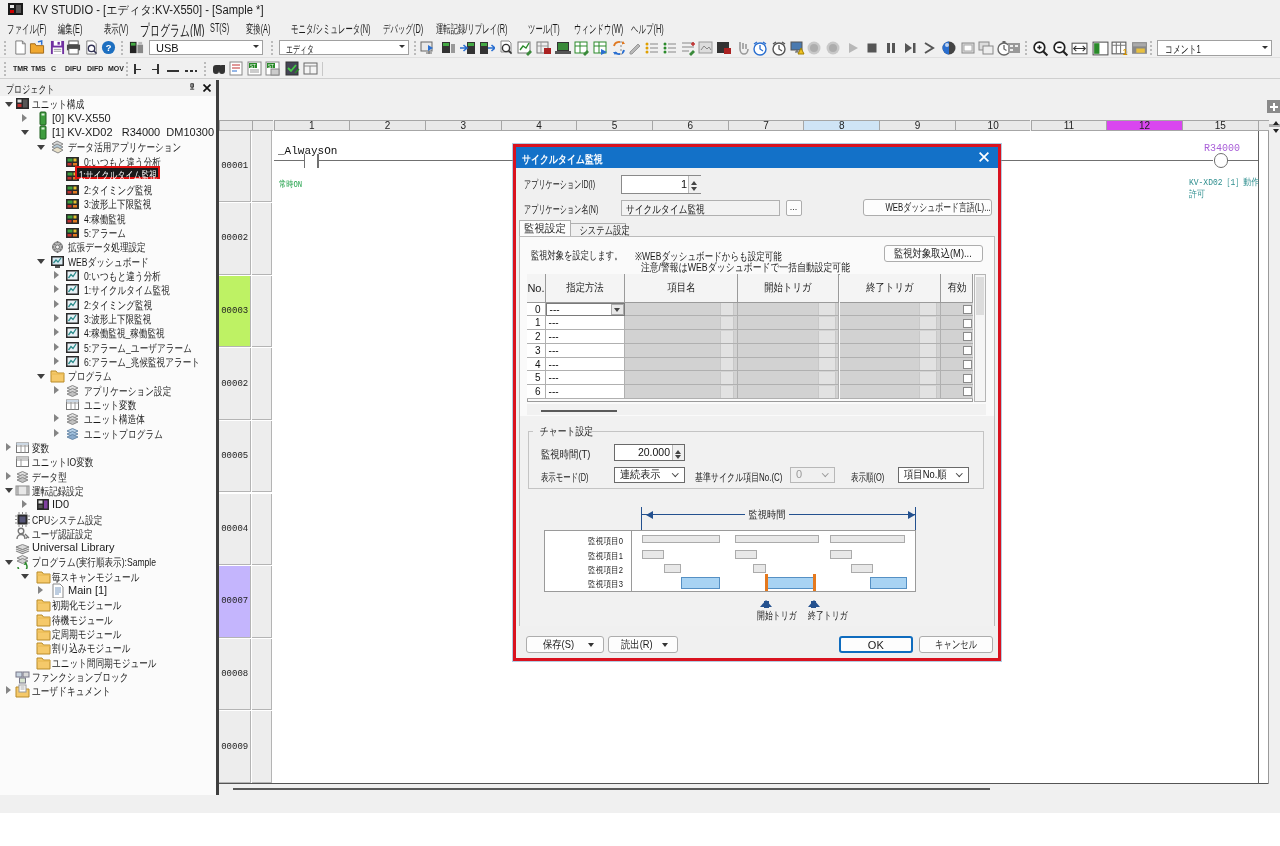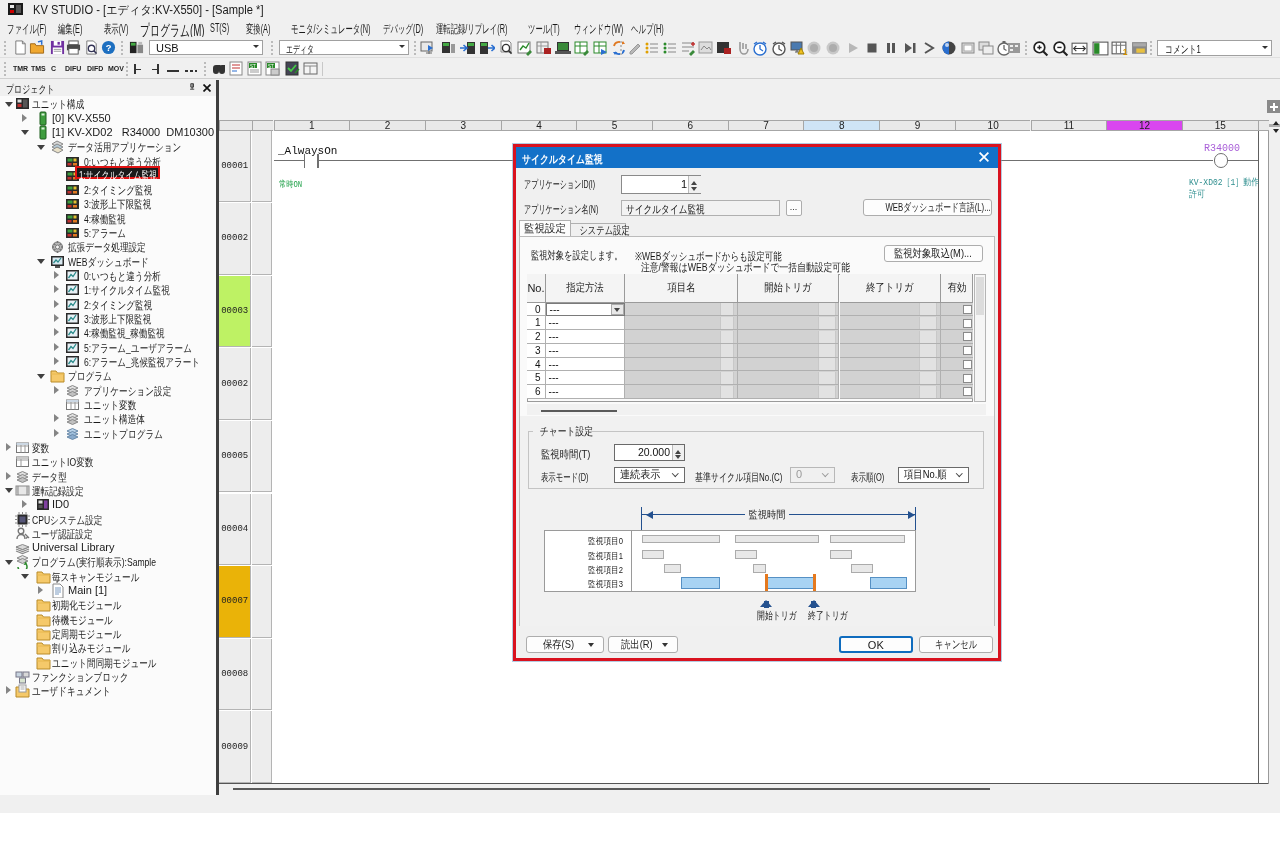--- a/index.html
+++ b/index.html
@@ -634,21 +634,21 @@
 <div class="a" style="left:219.0px;top:203.1px;width:32.4px;height:71.6px;background:#ededed;border-right:1px solid #b4b4b4;border-bottom:1px solid #b4b4b4;font-size:9px;color:#222;display:flex;align-items:center;justify-content:center;font-family:'Liberation Mono',monospace">00002</div>
 <div class="a" style="left:252.4px;top:203.1px;width:20.1px;height:71.6px;background:#ededed;border-right:1px solid #b4b4b4;border-bottom:1px solid #b4b4b4"></div>
 <div class="a" style="left:219.0px;top:275.7px;width:32.4px;height:71.6px;background:#bef264;border-right:1px solid #b4b4b4;border-bottom:1px solid #b4b4b4;font-size:9px;color:#222;display:flex;align-items:center;justify-content:center;font-family:'Liberation Mono',monospace">00003</div>
 <div class="a" style="left:252.4px;top:275.7px;width:20.1px;height:71.6px;background:#ededed;border-right:1px solid #b4b4b4;border-bottom:1px solid #b4b4b4"></div>
 <div class="a" style="left:219.0px;top:348.3px;width:32.4px;height:71.6px;background:#ededed;border-right:1px solid #b4b4b4;border-bottom:1px solid #b4b4b4;font-size:9px;color:#222;display:flex;align-items:center;justify-content:center;font-family:'Liberation Mono',monospace">00002</div>
 <div class="a" style="left:252.4px;top:348.3px;width:20.1px;height:71.6px;background:#ededed;border-right:1px solid #b4b4b4;border-bottom:1px solid #b4b4b4"></div>
 <div class="a" style="left:219.0px;top:420.9px;width:32.4px;height:71.6px;background:#ededed;border-right:1px solid #b4b4b4;border-bottom:1px solid #b4b4b4;font-size:9px;color:#222;display:flex;align-items:center;justify-content:center;font-family:'Liberation Mono',monospace">00005</div>
 <div class="a" style="left:252.4px;top:420.9px;width:20.1px;height:71.6px;background:#ededed;border-right:1px solid #b4b4b4;border-bottom:1px solid #b4b4b4"></div>
 <div class="a" style="left:219.0px;top:493.5px;width:32.4px;height:71.6px;background:#ededed;border-right:1px solid #b4b4b4;border-bottom:1px solid #b4b4b4;font-size:9px;color:#222;display:flex;align-items:center;justify-content:center;font-family:'Liberation Mono',monospace">00004</div>
 <div class="a" style="left:252.4px;top:493.5px;width:20.1px;height:71.6px;background:#ededed;border-right:1px solid #b4b4b4;border-bottom:1px solid #b4b4b4"></div>
-<div class="a" style="left:219.0px;top:566.1px;width:32.4px;height:71.6px;background:#eab308;border-right:1px solid #b4b4b4;border-bottom:1px solid #b4b4b4;font-size:9px;color:#222;display:flex;align-items:center;justify-content:center;font-family:'Liberation Mono',monospace">00007</div>
+<div class="a" style="left:219.0px;top:566.1px;width:32.4px;height:71.6px;background:#c4b5fd;border-right:1px solid #b4b4b4;border-bottom:1px solid #b4b4b4;font-size:9px;color:#222;display:flex;align-items:center;justify-content:center;font-family:'Liberation Mono',monospace">00007</div>
 <div class="a" style="left:252.4px;top:566.1px;width:20.1px;height:71.6px;background:#ededed;border-right:1px solid #b4b4b4;border-bottom:1px solid #b4b4b4"></div>
 <div class="a" style="left:219.0px;top:638.7px;width:32.4px;height:71.6px;background:#ededed;border-right:1px solid #b4b4b4;border-bottom:1px solid #b4b4b4;font-size:9px;color:#222;display:flex;align-items:center;justify-content:center;font-family:'Liberation Mono',monospace">00008</div>
 <div class="a" style="left:252.4px;top:638.7px;width:20.1px;height:71.6px;background:#ededed;border-right:1px solid #b4b4b4;border-bottom:1px solid #b4b4b4"></div>
 <div class="a" style="left:219.0px;top:711.3px;width:32.4px;height:71.6px;background:#ededed;border-right:1px solid #b4b4b4;border-bottom:1px solid #b4b4b4;font-size:9px;color:#222;display:flex;align-items:center;justify-content:center;font-family:'Liberation Mono',monospace">00009</div>
 <div class="a" style="left:252.4px;top:711.3px;width:20.1px;height:71.6px;background:#ededed;border-right:1px solid #b4b4b4;border-bottom:1px solid #b4b4b4"></div>
 <div class="a" style="left:1257.6px;top:130.5px;width:1.3px;height:653.4px;background:#606060"></div>
 <div class="a" style="left:1268.3px;top:130.5px;width:1px;height:653.4px;background:#9a9a9a"></div>
 <div class="a" style="left:1269.3px;top:113px;width:10.7px;height:670.9px;background:#f0f0f0"></div>
 <div class="a" style="left:1269.3px;top:123.8px;width:10.7px;height:3px;background:#adadad"></div>
 <span class="a" style="left:1273px;top:118px;width:0;height:0;border:3px solid transparent;border-bottom:4px solid #222"></span>

